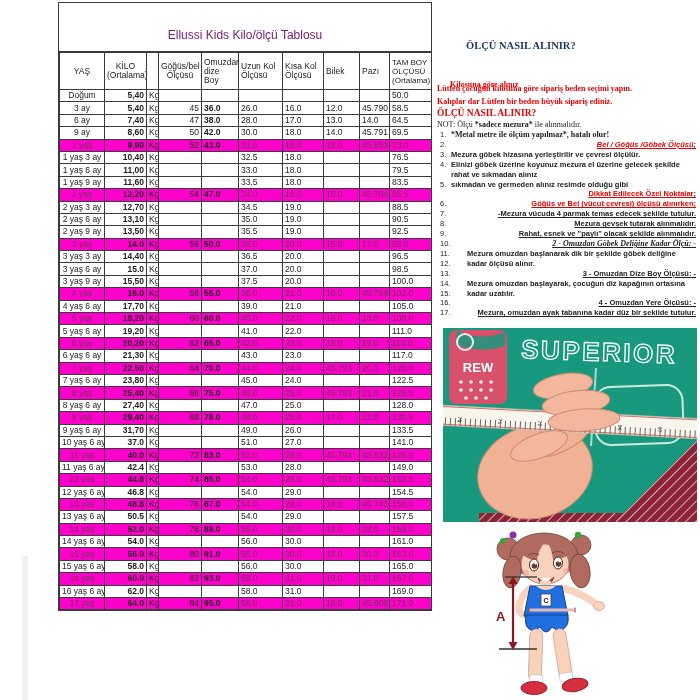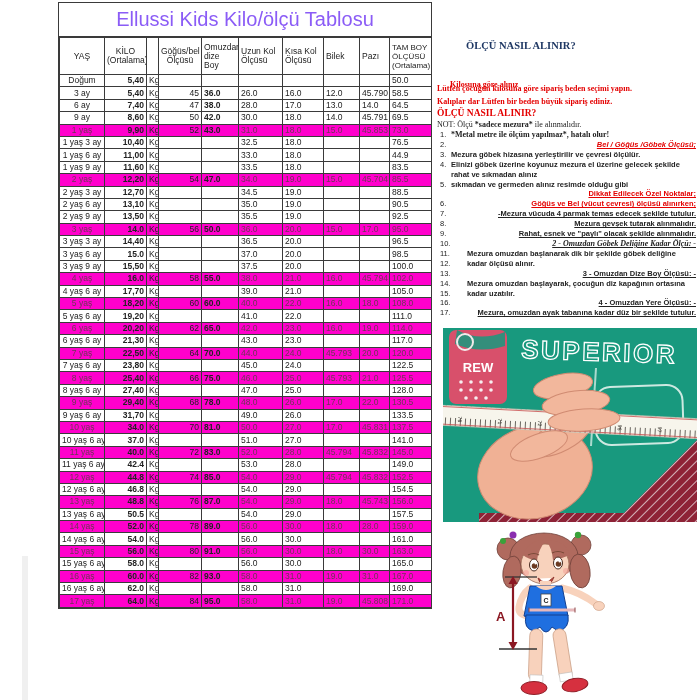--- a/index.html
+++ b/index.html
@@ -2,21 +2,21 @@
 <html><head>
 <meta charset="utf-8">
 <style>
   html,body{margin:0;padding:0;}
   body{width:700px;height:700px;position:relative;background:#fff;
        font-family:"Liberation Sans",sans-serif;overflow:hidden;}
 
   
   .sheet{position:absolute;left:58px;top:2px;width:372px;border:1px solid #3a3a3a;background:#fff;}
   .sheet-title{height:33px;border-bottom:1px solid #3a3a3a;display:flex;align-items:center;justify-content:center;
-               font-size:20px;color:#8b5cf6;}
+               font-size:12px;color:#701a75;margin-top:15px;}
   table.size{border-collapse:collapse;table-layout:fixed;width:372px;font-size:8.5px;color:#222;}
   table.size th,table.size td{border:1px solid #3a3a3a;padding:0 2px;overflow:hidden;white-space:nowrap;}
   table.size th{height:36px;font-weight:normal;line-height:9px;white-space:normal;vertical-align:middle;background:#fff;}
   table.size td{height:11.4px;line-height:11px;}
   th.c0,td.c0{text-align:center;}
   th.c1{text-align:center;font-weight:bold;}
   td.c1{text-align:right;font-weight:bold;}
   th.c2,td.c2{text-align:left;font-weight:normal;padding:0 1px;}
   th.c3{text-align:center;font-weight:bold;}
   td.c3{text-align:right;font-weight:normal;}
@@ -163,21 +163,21 @@
         <tr>
           <td class="c0">1 yaş 6 ay</td>
           <td class="c1">11,00</td>
           <td class="c2">Kg</td>
           <td class="c3"></td>
           <td class="c4"></td>
           <td class="c5">33.0</td>
           <td class="c6">18.0</td>
           <td class="c7"></td>
           <td class="c8"></td>
-          <td class="c9">44.9</td>
+          <td class="c9">79.5</td>
         </tr>
         <tr>
           <td class="c0">1 yaş 9 ay</td>
           <td class="c1">11,60</td>
           <td class="c2">Kg</td>
           <td class="c3"></td>
           <td class="c4"></td>
           <td class="c5">33.5</td>
           <td class="c6">18.0</td>
           <td class="c7"></td>
@@ -416,32 +416,20 @@
           <td class="c0">9 yaş 6 ay</td>
           <td class="c1">31,70</td>
           <td class="c2">Kg</td>
           <td class="c3"></td>
           <td class="c4"></td>
           <td class="c5">49.0</td>
           <td class="c6">26.0</td>
           <td class="c7"></td>
           <td class="c8"></td>
           <td class="c9">133.5</td>
-        </tr>
-        <tr class="hl">
-          <td class="c0">10 yaş</td>
-          <td class="c1">34.0</td>
-          <td class="c2">Kg</td>
-          <td class="c3">70</td>
-          <td class="c4">81.0</td>
-          <td class="c5">50.0</td>
-          <td class="c6">27.0</td>
-          <td class="c7">17.0</td>
-          <td class="c8">45.831</td>
-          <td class="c9">137.5</td>
         </tr>
         <tr>
           <td class="c0">10 yaş 6 ay</td>
           <td class="c1">37.0</td>
           <td class="c2">Kg</td>
           <td class="c3"></td>
           <td class="c4"></td>
           <td class="c5">51.0</td>
           <td class="c6">27.0</td>
           <td class="c7"></td>

